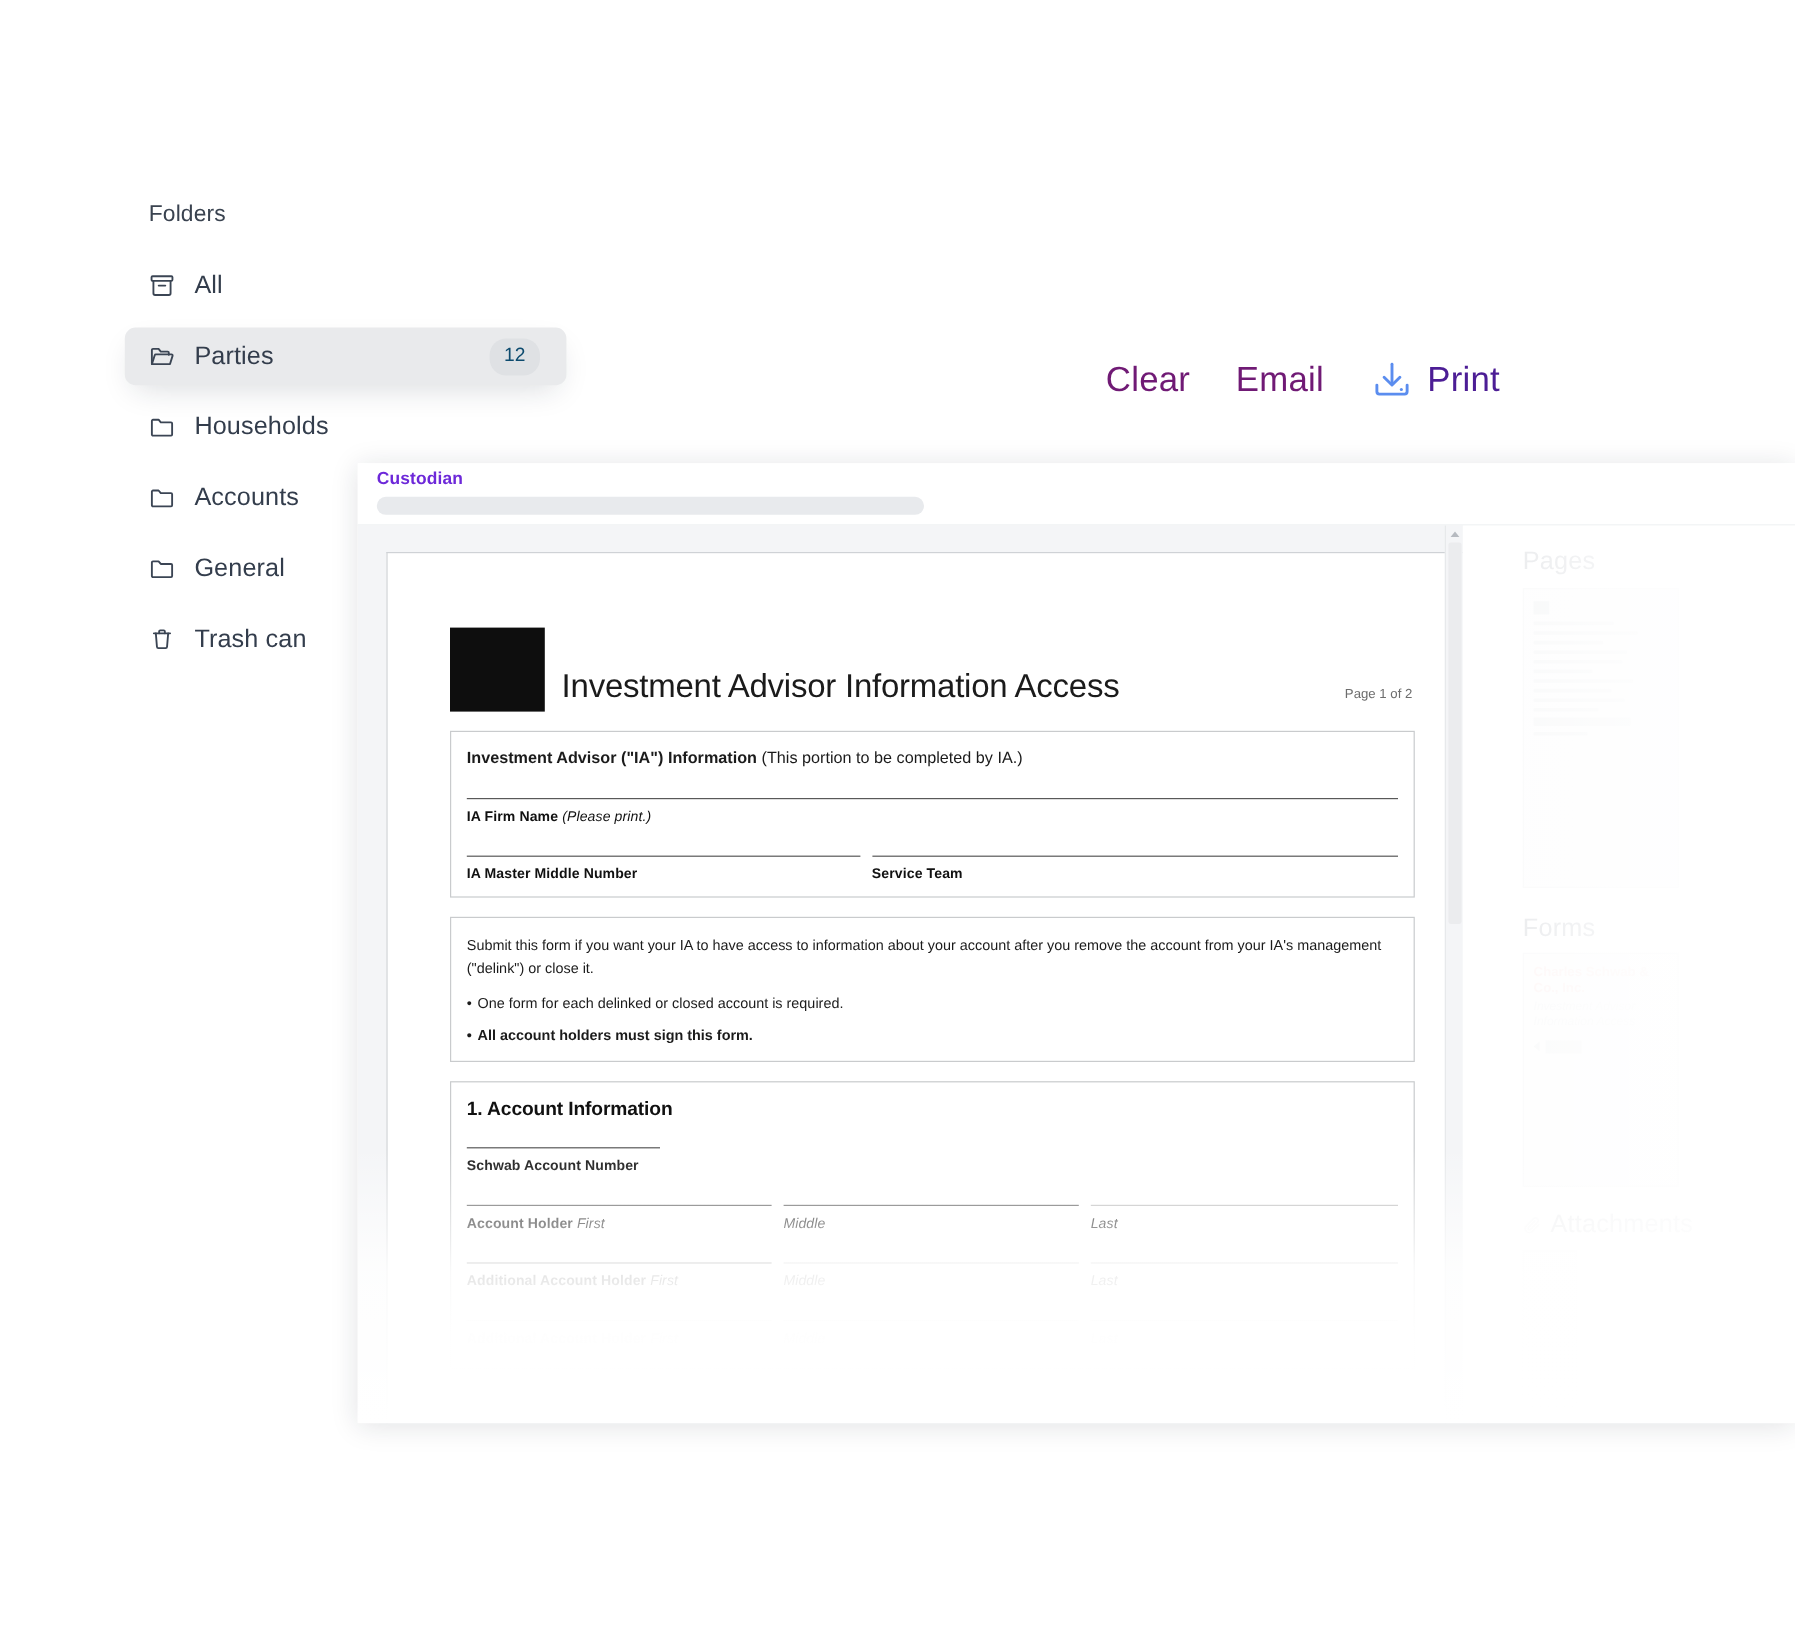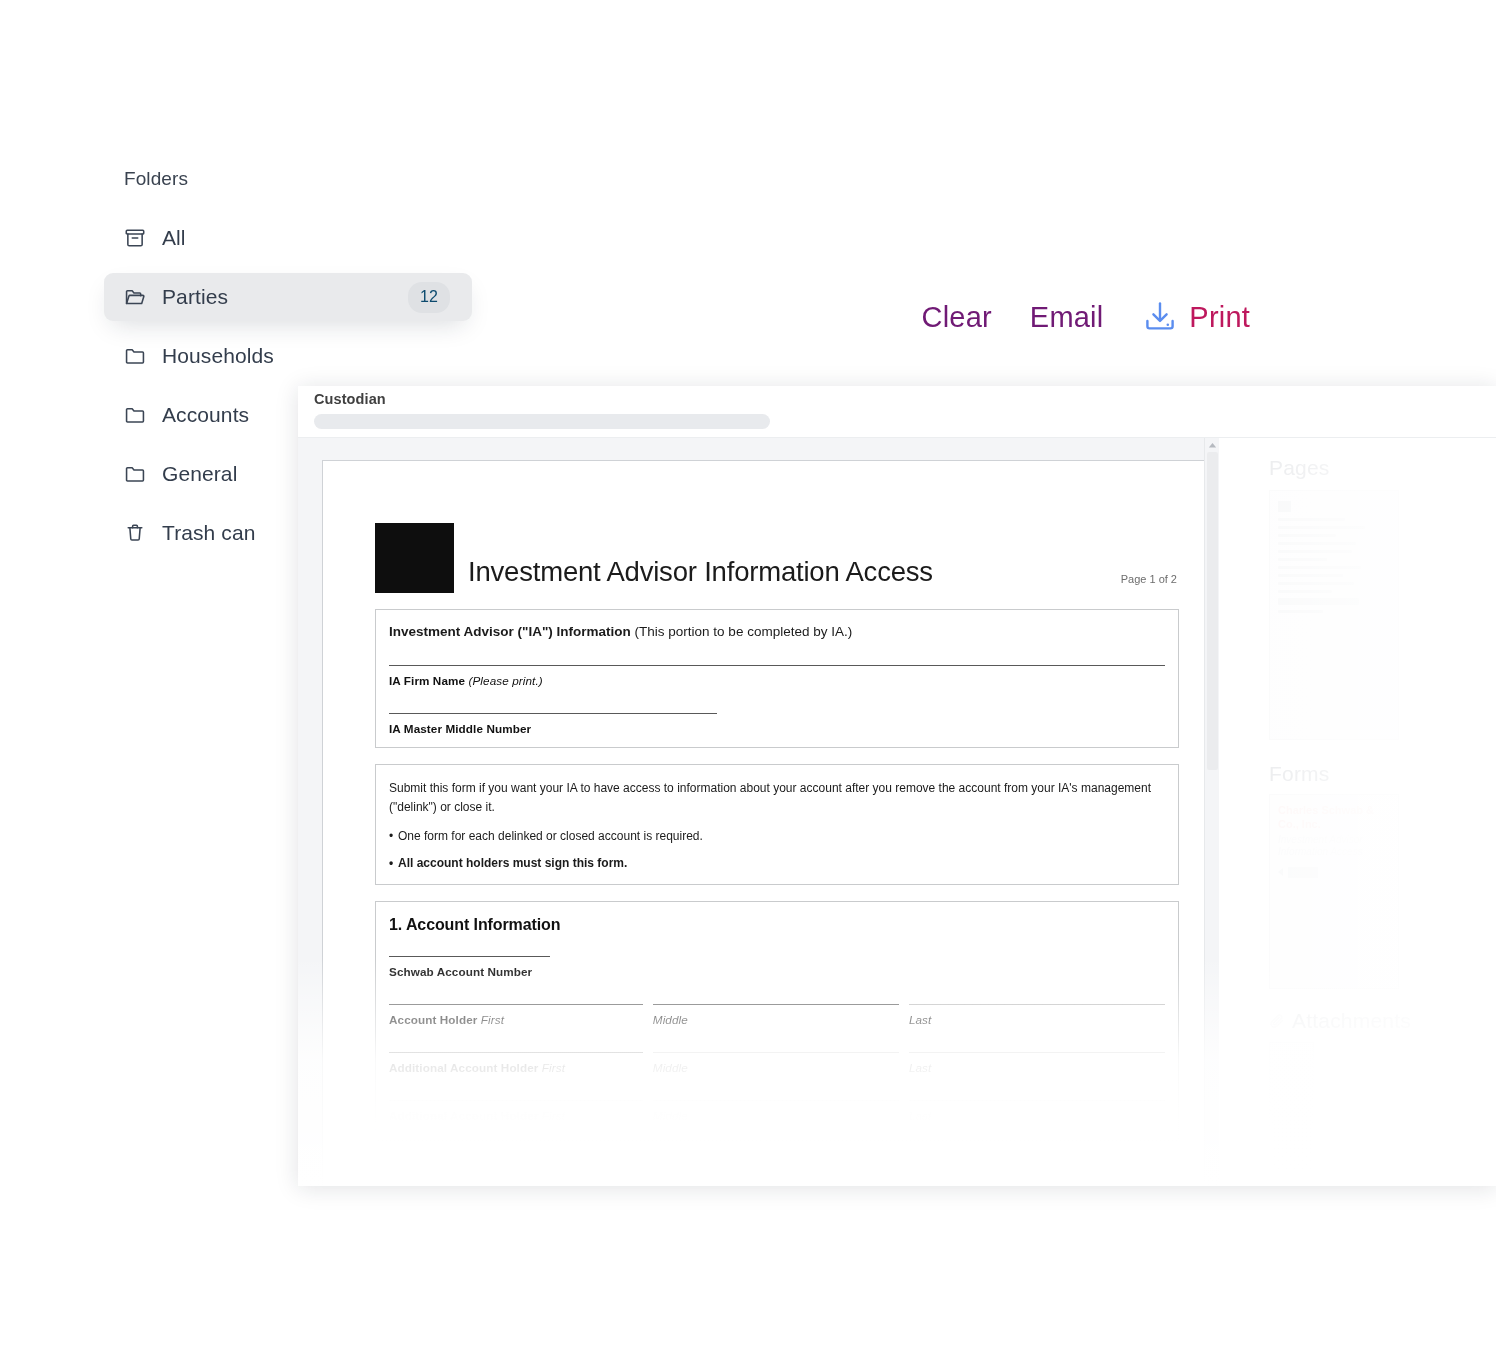--- a/index.html
+++ b/index.html
@@ -51,35 +51,35 @@
     display: flex; align-items: center; gap: 0px; z-index: 25;
   }
   .tb-btn {
     font-size: 29px; color: #701a75; letter-spacing: .2px;
     padding: 0 19px; background: none; border: none;
     font-family: "Liberation Sans", sans-serif; line-height: 1;
   }
   .tb-print-wrap { display: flex; align-items: center; gap: 11px; padding-left: 20px; }
   .tb-print-icon { width: 36px; height: 36px; color: #5b8def; display:block; }
   .tb-print-icon svg { display:block; width:36px; height:36px; }
-  .tb-print-label { font-size: 29px; color: #be185d; letter-spacing: .2px; }
+  .tb-print-label { font-size: 29px; color: #4c1d95; letter-spacing: .2px; }
 
   
   .viewer {
     position: absolute; left: 298px; top: 386px;
     width: 1198px; height: 800px;
     background: #ffffff;
     box-shadow: 0 2px 22px rgba(20,30,50,.13);
     overflow: hidden;
   }
   .viewer-header {
     height: 52px; background: #fff; padding: 5px 0 0 16px;
     border-bottom: 1px solid #eceef0;
   }
-  .custodian-label { font-size: 14.5px; color: #404040; font-weight: 600; letter-spacing:.1px; }
+  .custodian-label { font-size: 14.5px; color: #6d28d9; font-weight: 600; letter-spacing:.1px; }
   .custodian-skeleton {
     margin-top: 7px; width: 456px; height: 15px;
     background: #e8eaed; border-radius: 8px;
   }
   .viewer-body {
     position: relative; height: 748px;
     background: #f4f5f7; display: flex;
   }
 
   
@@ -294,20 +294,24 @@
             <div class="field" style="width:100%">
               <div class="rule" style="right:0"></div>
               <div class="cap"><span>IA Firm Name</span> <i>(Please print.)</i></div>
             </div>
           </div>
 
           <div class="field-row">
             <div class="field" style="width:43.5%">
               <div class="rule"></div>
               <div class="cap"><span>IA Master Middle Number</span></div>
+            </div>
+            <div class="field" style="width:56.5%">
+              <div class="rule" style="right:0"></div>
+              <div class="cap"><span>Service Team</span></div>
             </div>
           </div>
 
         </div>
 
         <div class="box">
           <div class="instr">
             <div>Submit this form if you want your IA to have access to information about your account after you remove the account from your IA's management ("delink") or close it.</div>
             <ul>
               <li><span class="bul">•</span><span>One form for each delinked or closed account is required.</span></li>

